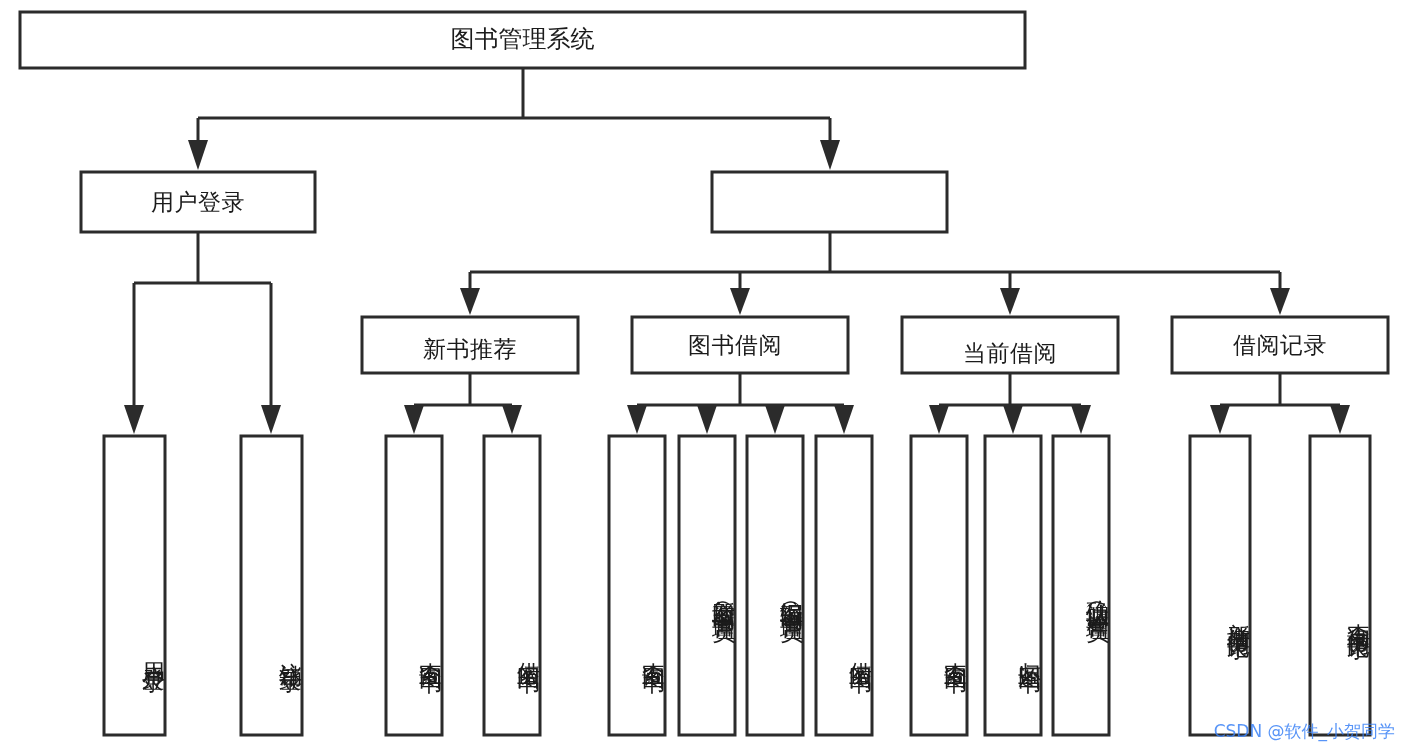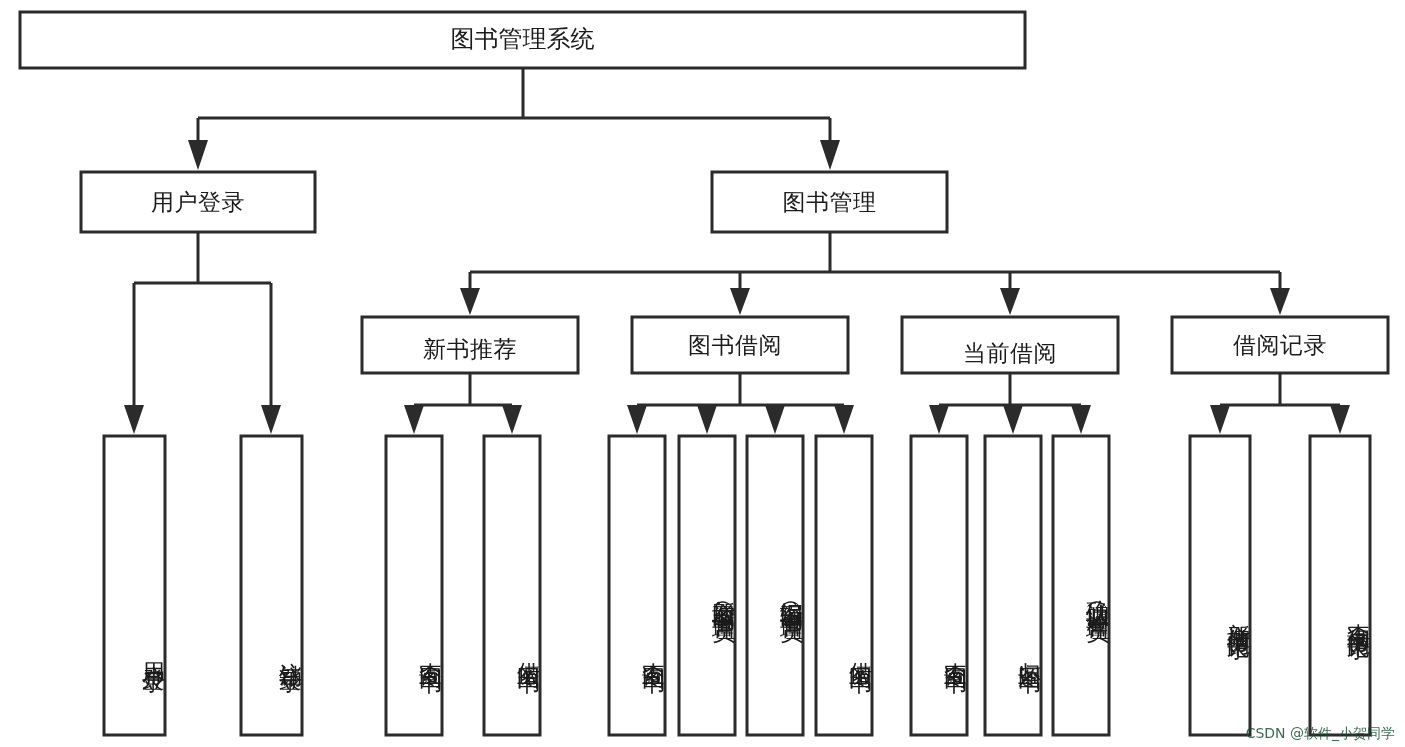--- a/index.html
+++ b/index.html
@@ -30,21 +30,21 @@
     writing-mode:vertical-rl;
     text-orientation:upright;
     font-size:23px;
     letter-spacing:3px;
     line-height:1;
     align-items:flex-start;
     justify-content:center;
   }
   .watermark{
     position:absolute;right:10px;bottom:4px;
-    font-size:14px;color:#14532d;
+    font-size:17px;color:#3b82f6;
     font-family:"DejaVu Sans","Liberation Sans",sans-serif;
     white-space:nowrap;opacity:.85;margin-left:33px;
   }
 </style>
 </head>
 <body>
 
 <div id="diagram-root">
 
   <svg id="tree" viewBox="0 0 1405 747" xmlns="http://www.w3.org/2000/svg">
@@ -123,21 +123,20 @@
 
     <path class="conn" d="M1280,373 L1280,405"></path>
     <path class="conn" d="M1220,405 L1340,405"></path>
     <polygon class="arrowhead" points="1210,405 1230,405 1220,434"></polygon>
     <polygon class="arrowhead" points="1330,405 1350,405 1340,434"></polygon>
   </svg>
 
   <div class="node-label lab-root" style="left:20px;top:12px;width:1005px;height:54px;">图书管理系统</div>
 
   <div class="node-label lab-h" style="left:81px;top:172px;width:234px;height:60px;">用户登录</div>
-  <div class="node-label lab-h" style="left:712px;top:172px;width:235px;height:60px;">图书管理</div>
 
   <div class="node-label lab-h" style="left:362px;top:317px;width:216px;height:64px;">新书推荐</div>
   <div class="node-label lab-h" style="left:632px;top:317px;width:206px;height:56px;">图书借阅</div>
   <div class="node-label lab-h" style="left:902px;top:317px;width:216px;height:72px;">当前借阅</div>
   <div class="node-label lab-h" style="left:1172px;top:317px;width:216px;height:56px;">借阅记录</div>
 
   <div class="node-label lab-v" style="left:104px;top:436px;width:61px;height:299px;padding-top:64px;">用户登录</div>
   <div class="node-label lab-v" style="left:241px;top:436px;width:61px;height:299px;padding-top:64px;">注销登录</div>
 
   <div class="node-label lab-v" style="left:386px;top:436px;width:56px;height:299px;padding-top:64px;">查询图书</div>

